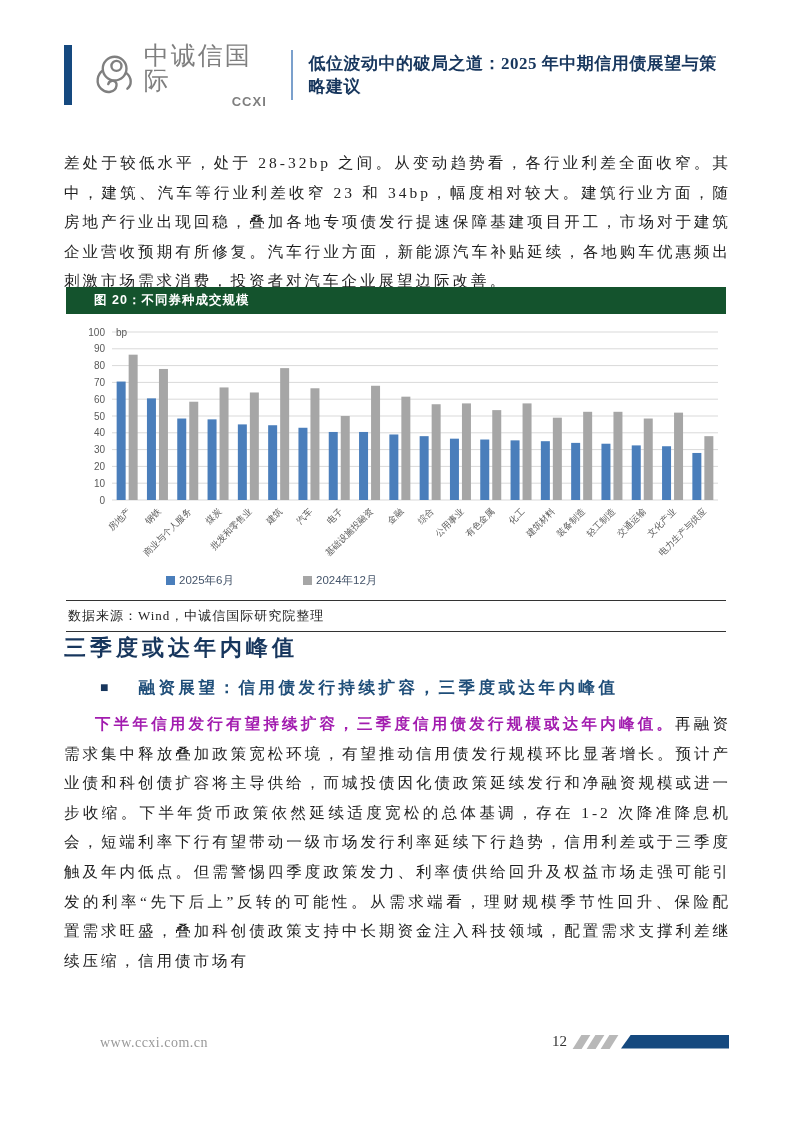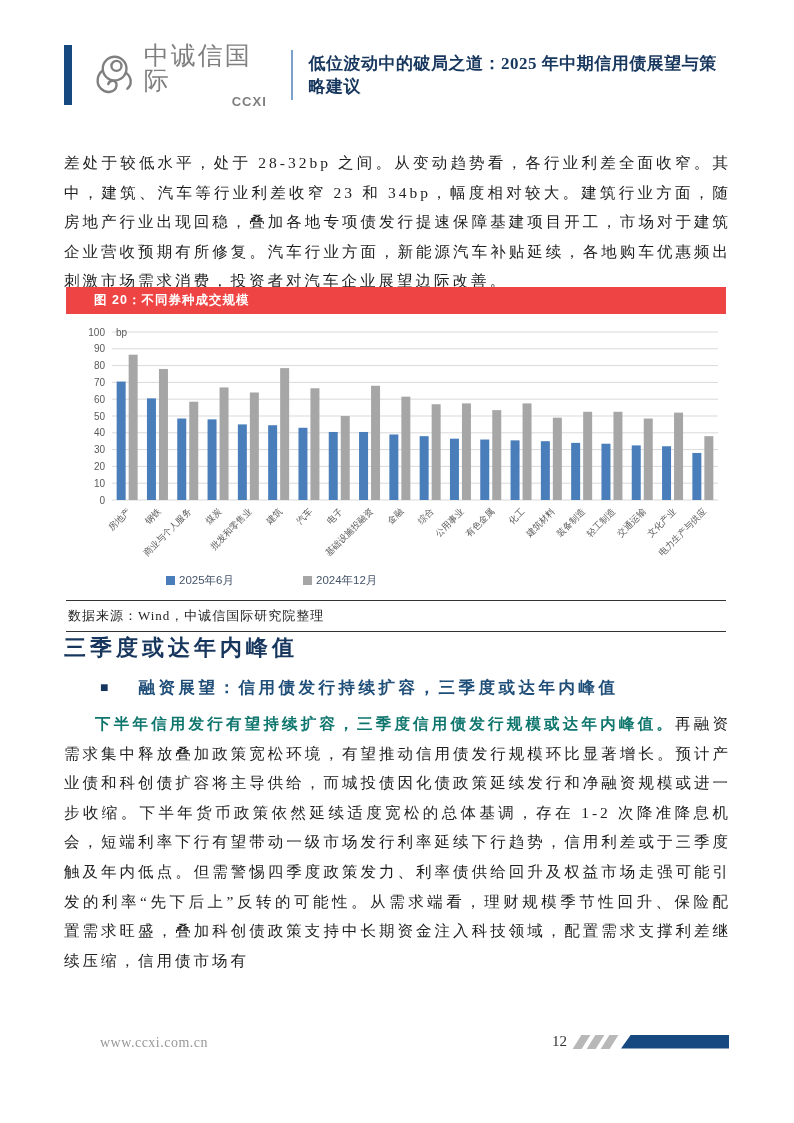--- a/index.html
+++ b/index.html
@@ -15,24 +15,24 @@
   .logo-text{display:flex;flex-direction:column;align-items:flex-end;line-height:1;}
   .logo-cn{font-family:"Liberation Sans","DejaVu Sans",sans-serif;font-weight:normal;font-size:25px;color:#7f7f7f;letter-spacing:2px;}
   .logo-en{font-family:"Liberation Sans","DejaVu Sans",sans-serif;font-weight:bold;font-size:13px;color:#7f7f7f;margin-top:2px;letter-spacing:1px;}
   .hdr-sep{width:2px;height:50px;background:#7ba0cc;margin:0 16px 0 24px;}
   .hdr-title{font-family:Liberation Serif, serif;font-weight:bold;font-size:17px;color:#17365d;letter-spacing:0.5px;}
   
   .para{position:absolute;left:64px;width:667px;text-align:justify;text-align-last:left;
         font-size:15.5px;letter-spacing:3px;line-height:29.6px;color:#1f1f1f;}
   .para1{top:134px;margin-top:14px;}
   .para2{top:709px;text-indent:2em;}
-  .para2 b{color:#0f766e;}
+  .para2 b{color:#a21caf;}
   
   .figure{position:absolute;left:66px;top:287px;width:660px;}
-  .fig-titlebar{height:27px;background:#ef4444;color:#ffffff;display:flex;align-items:center;
+  .fig-titlebar{height:27px;background:#14532d;color:#ffffff;display:flex;align-items:center;
       font-family:"Liberation Sans","DejaVu Sans",sans-serif;font-weight:bold;font-size:12.5px;
       padding-left:28px;letter-spacing:1px;box-sizing:border-box;}
   .chart-box{width:660px;height:246px;margin-top:4px;}
   .tick{font-family:"Liberation Sans","DejaVu Sans",sans-serif;font-size:10px;fill:#595959;}
   .unit{font-family:"Liberation Sans","DejaVu Sans",sans-serif;font-size:10px;fill:#595959;}
   .cat{font-family:"Liberation Sans","DejaVu Sans",sans-serif;font-size:9px;fill:#595959;}
   .legend-row{display:flex;align-items:center;height:20px;margin-top:2px;
       font-family:"Liberation Sans","DejaVu Sans",sans-serif;font-size:11.5px;color:#44546a;}
   .legend-item{display:flex;align-items:center;}
   .legend-swatch{width:9px;height:9px;margin-right:4px;display:inline-block;}

